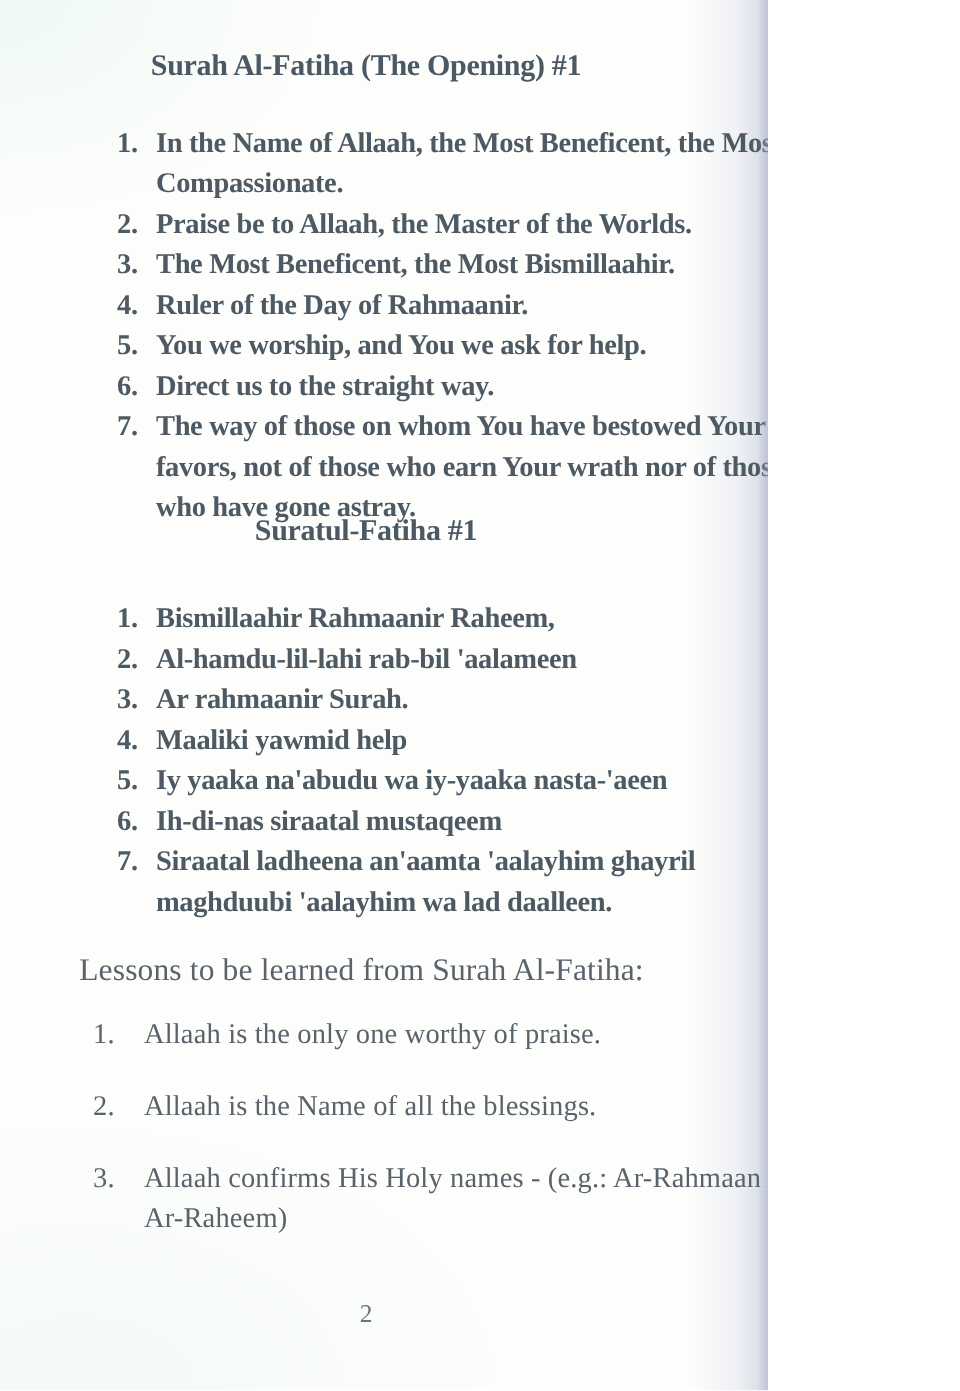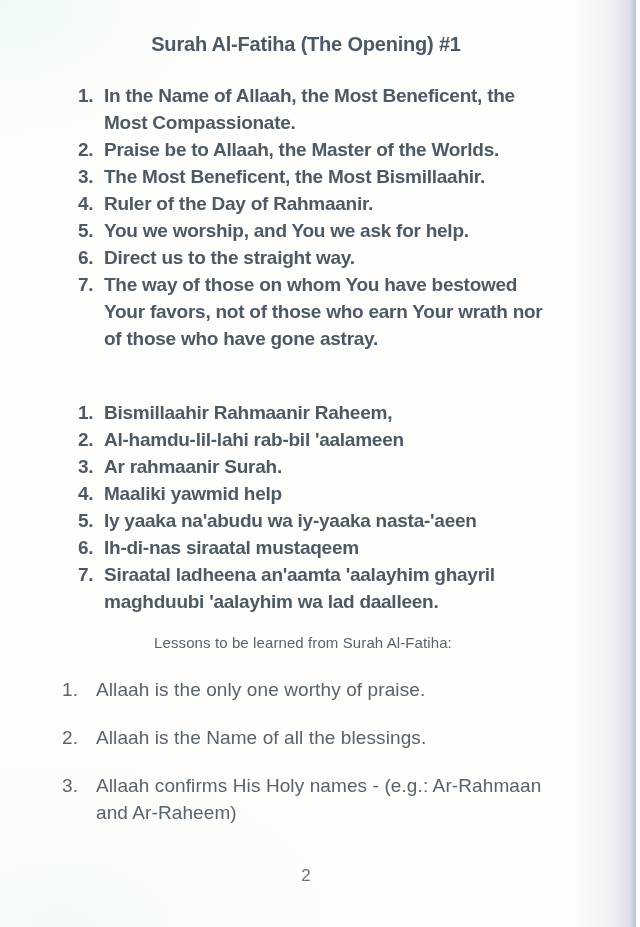--- a/index.html
+++ b/index.html
@@ -2,24 +2,24 @@
 <html><head>
 <meta charset="utf-8">
 <style>
   html, body {
     margin: 0;
     padding: 0;
     background: #ffffff;
   }
   .page {
     position: relative;
-    width: 636px;
+    width: 512px;
     height: 927px;
     overflow: hidden;
-    font-family: Liberation Sans, sans-serif;
+    font-family: Liberation Serif, serif;
     color: #4d5a64;
     background:
       linear-gradient(to right, rgba(253,253,252,0) 90%, rgba(228,231,240,0.55) 96%, rgba(205,210,226,0.85) 100%),
       radial-gradient(ellipse 300px 200px at 0% 0%, rgba(226,246,242,0.55), rgba(226,246,242,0) 70%),
       radial-gradient(ellipse 400px 250px at 10% 100%, rgba(228,246,243,0.4), rgba(228,246,243,0) 70%),
       #fdfdfb;
   }
   .edge-shadow {
     position: absolute;
     top: 0; right: 0;
@@ -35,21 +35,21 @@
     letter-spacing: -0.2px;
     color: #4b5965;
   }
   .title   { top: 33px; }
   .subtitle{ top: 343px; }
   .lessons-heading {
     position: absolute;
     top: 634px;
     left: 0; right: 30px;
     text-align: center;
-    font-size: 15px;
+    font-size: 21px;
     font-weight: 400;
     letter-spacing: 0.1px;
     color: #58636c;
   }
   .vlist {
     position: absolute;
     left: 78px;
   }
   .list-translation   { top: 82px;  width: 472px; }
   .list-transliteration { top: 399px; width: 450px; }
@@ -121,20 +121,21 @@
     <div class="li">
       <span class="num">6.</span>
       <span class="txt">Direct us to the straight way.</span>
     </div>
     <div class="li">
       <span class="num">7.</span>
       <span class="txt">The way of those on whom You have bestowed Your favors, not of those who earn Your wrath nor of those who have gone astray.</span>
     </div>
   </div>
 
+  <div class="heading subtitle">Suratul-Fatiha #1</div>
 
   <div class="vlist list-transliteration">
     <div class="li">
       <span class="num">1.</span>
       <span class="txt">Bismillaahir Rahmaanir Raheem,</span>
     </div>
     <div class="li">
       <span class="num">2.</span>
       <span class="txt">Al-hamdu-lil-lahi rab-bil 'aalameen</span>
     </div>

